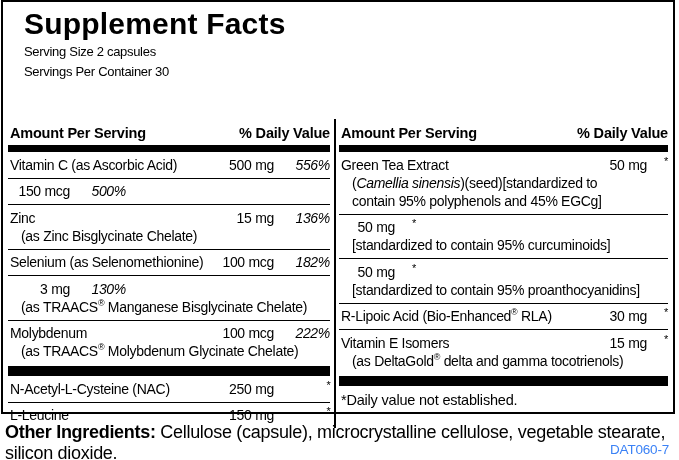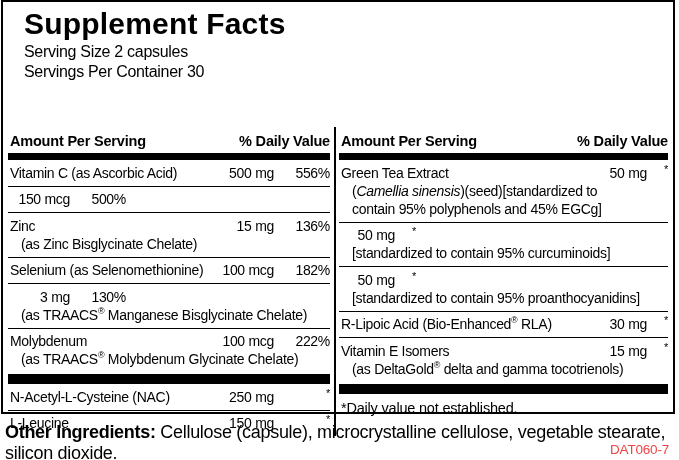--- a/index.html
+++ b/index.html
@@ -11,55 +11,55 @@
   }
   .panel{
     position:absolute;left:1px;top:0;width:674px;height:414px;
     border:2px solid #000;box-sizing:border-box;
     display:flex;flex-direction:column;background:#fff;gap:16px;
   }
   .panel-head{padding:4px 0 0 21px;}
   .title{
     font-size:30px;font-weight:bold;letter-spacing:.2px;line-height:36px;
   }
-  .serving{font-size:16px;line-height:20px;letter-spacing:-.3px;}
+  .serving{font-size:13px;line-height:20px;letter-spacing:-.3px;}
   .bar-top{height:11px;background:#000;margin:5px 5px 0 5px;}
-  .cols{flex:1;display:flex;padding:0 5px;align-items:stretch;margin-top:8px;}
+  .cols{flex:1;display:flex;padding:0 5px;align-items:stretch;}
   .col{display:flex;flex-direction:column;}
   .col-left{width:322px;}
   .col-right{flex:1;}
   .divider{width:2px;background:#000;margin:0 3px 0 4px;}
   .colhead{
     display:flex;justify-content:space-between;align-items:baseline;
     font-weight:bold;font-size:14.5px;letter-spacing:-.2px;
     padding:6px 0 4px 2px;
   }
   .headbar{height:7px;background:#000;}
   .rows .row{padding:3.5px 0 4px 2px;font-size:14px;letter-spacing:-.3px;line-height:18px;}
   .rows .row + .row{border-top:1.4px solid #000;}
   .rline{display:flex;align-items:flex-start;white-space:nowrap;}
   .rname{flex:1;overflow:hidden;}
   .ramt{min-width:60px;text-align:right;}
-  .col-left .rdv{width:56px;text-align:right;}
+  .col-left .rdv{width:56px;text-align:right;font-style:italic;}
   .col-right .ramt{min-width:54px;}
   .col-right .rdv{width:21px;text-align:right;}
   .rdv.ast,.ramt.ast{font-size:11px;transform:translateY(-4px);}
   .rsub{padding-left:11px;white-space:nowrap;}
   sup{font-size:9px;line-height:0;vertical-align:super;}
   i{font-style:italic;}
   .secbar{height:10px;background:#000;margin-top:2px;}
   .footnote{font-size:14.5px;letter-spacing:-.2px;padding:6px 0 0 2px;}
   .other{
     position:absolute;left:5px;top:422px;width:669px;
     font-size:18px;letter-spacing:-.3px;
   }
   .other b{letter-spacing:-.3px;}
   .code{
     position:absolute;right:10px;top:442px;
-    font-size:13.5px;letter-spacing:-.2px;color:#ef4444;
+    font-size:13.5px;letter-spacing:-.2px;color:#3b82f6;
   }
 </style>
 </head>
 <body>
 
 <div class="panel">
   <div class="panel-head">
     <div class="title">Supplement Facts</div>
     <div class="serving">Serving Size 2 capsules</div>
     <div class="serving">Servings Per Container 30</div>

